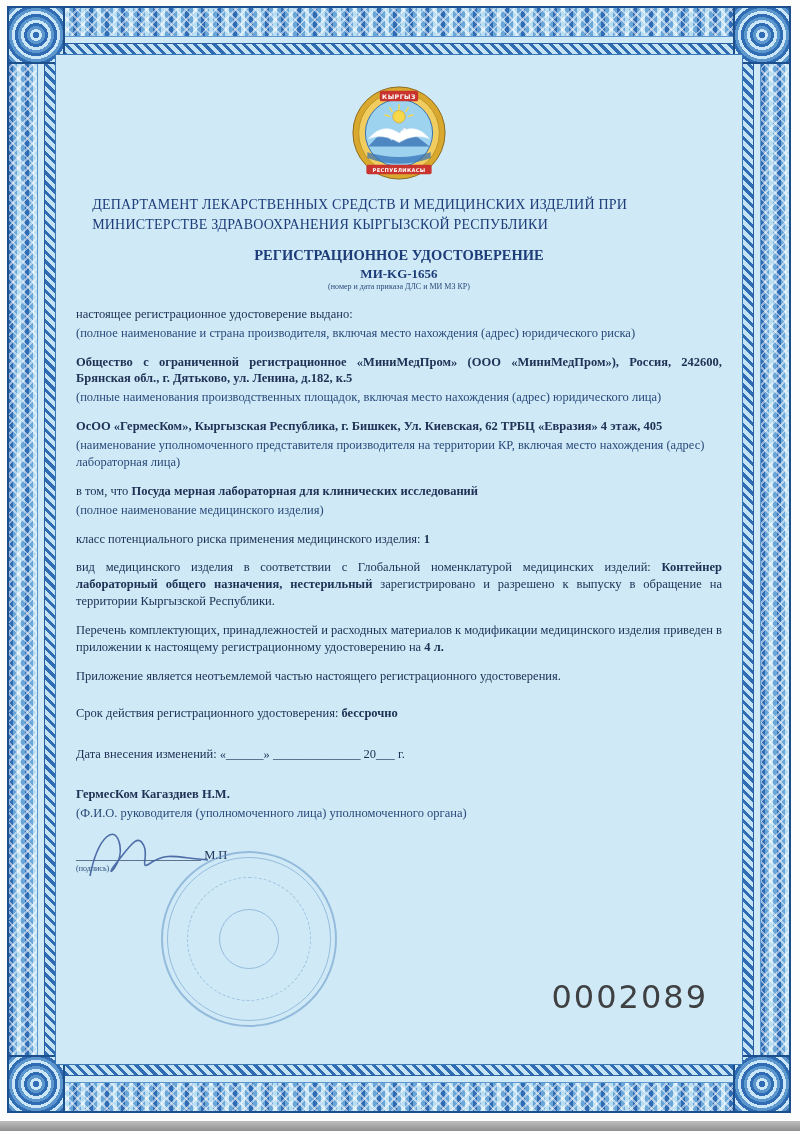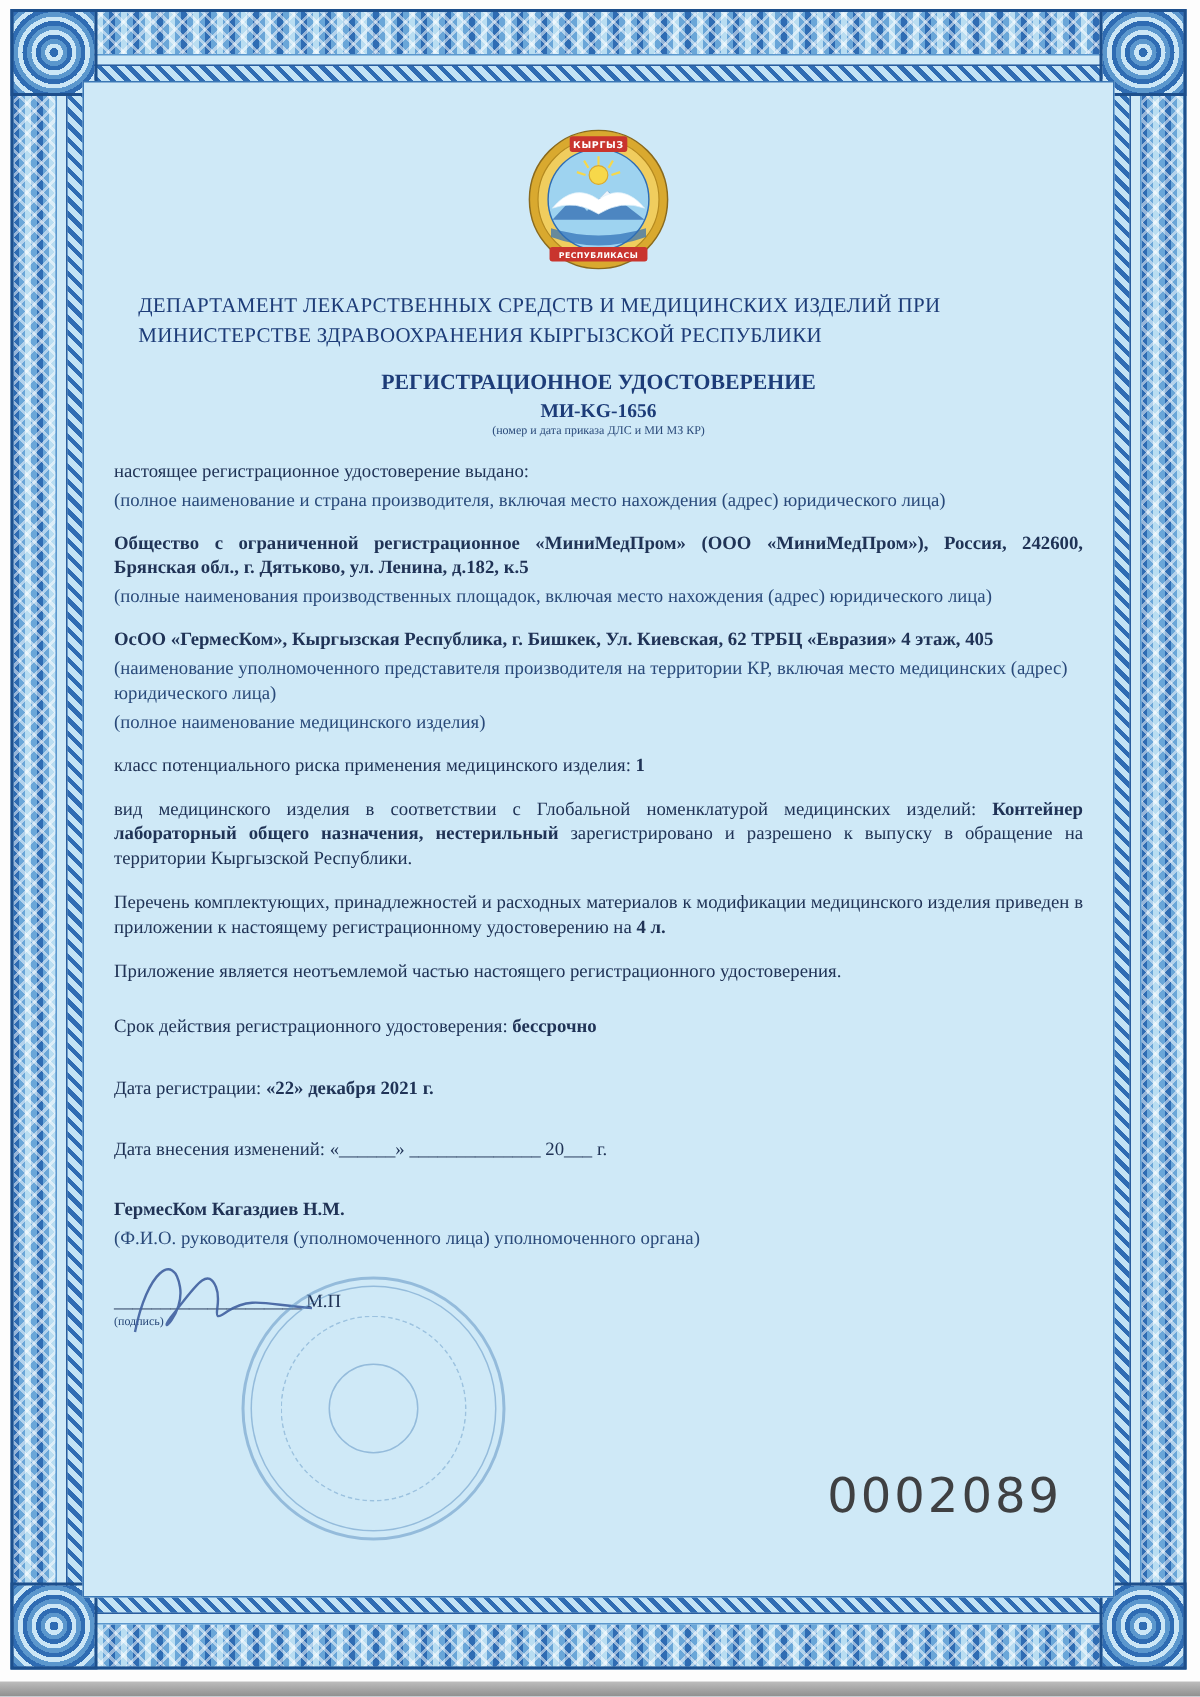--- a/index.html
+++ b/index.html
@@ -122,41 +122,41 @@
           </svg>
 
           <div class="org-header">ДЕПАРТАМЕНТ ЛЕКАРСТВЕННЫХ СРЕДСТВ И МЕДИЦИНСКИХ ИЗДЕЛИЙ ПРИ МИНИСТЕРСТВЕ ЗДРАВООХРАНЕНИЯ КЫРГЫЗСКОЙ РЕСПУБЛИКИ</div>
           <div class="doc-title">РЕГИСТРАЦИОННОЕ УДОСТОВЕРЕНИЕ</div>
           <div class="doc-number">МИ-KG-1656</div>
           <div class="note-center">(номер и дата приказа ДЛС и МИ МЗ КР)</div>
 
           <div class="body-block">
             <p>настоящее регистрационное удостоверение выдано:</p>
 
-            <p class="note tight">(полное наименование и страна производителя, включая место нахождения (адрес) юридического лица)</p>
+            <p class="note tight">(полное наименование и страна производителя, включая место нахождения (адрес) юридического риска)</p>
 
             <p class="just b">Общество с ограниченной регистрационное «МиниМедПром» (ООО «МиниМедПром»), Россия, 242600, Брянская обл., г. Дятьково, ул. Ленина, д.182, к.5</p>
             <p class="note tight">(полные наименования производственных площадок, включая место нахождения (адрес) юридического лица)</p>
 
             <p class="just b">ОсОО «ГермесКом», Кыргызская Республика, г. Бишкек, Ул. Киевская, 62 ТРБЦ «Евразия» 4 этаж, 405</p>
-            <p class="note tight">(наименование уполномоченного представителя производителя на территории КР, включая место медицинских (адрес) юридического лица)</p>
+            <p class="note tight">(наименование уполномоченного представителя производителя на территории КР, включая место нахождения (адрес) лабораторная лица)</p>
 
+            <p><span>в том, что </span><span class="b">Посуда мерная лабораторная для клинических исследований</span></p>
             <p class="note tight">(полное наименование медицинского изделия)</p>
 
             <p><span>класс потенциального риска применения медицинского изделия: </span><span class="b">1</span></p>
 
             <p class="just"><span>вид медицинского изделия в соответствии с Глобальной номенклатурой медицинских изделий: </span><span class="b">Контейнер лабораторный общего назначения, нестерильный</span><span> зарегистрировано и разрешено к выпуску в обращение на территории Кыргызской Республики.</span></p>
 
             <p class="just"><span>Перечень комплектующих, принадлежностей и расходных материалов к модификации медицинского изделия приведен в приложении к настоящему регистрационному удостоверению на </span><span class="b">4 л.</span></p>
 
             <p class="just">Приложение является неотъемлемой частью настоящего регистрационного удостоверения.</p>
 
             <p class="sp-lg"><span>Срок действия регистрационного удостоверения: </span><span class="b">бессрочно</span></p>
 
-            <p class="sp-xl"><span>Дата регистрации: </span><span class="b">«22» декабря 2021 г.</span></p>
 
             <p class="sp-xl">Дата внесения изменений: «______»  ______________ 20___ г.</p>
 
             <p class="b sp-xl">ГермесКом Кагаздиев Н.М.</p>
             <p class="note tight">(Ф.И.О. руководителя (уполномоченного лица) уполномоченного органа)</p>
 
             <div class="sig-area">
               <svg class="signature-svg" width="170" height="80" viewBox="0 0 170 80">
                 <path d="M10 62 C 18 22, 36 8, 40 32 C 43 50, 24 66, 34 52 C 50 32, 58 18, 64 32 C 69 44, 58 58, 72 48 C 88 38, 98 44, 128 46" fill="none" stroke="#3f5f9e" stroke-width="1.6" opacity="0.9"></path>
               </svg>

